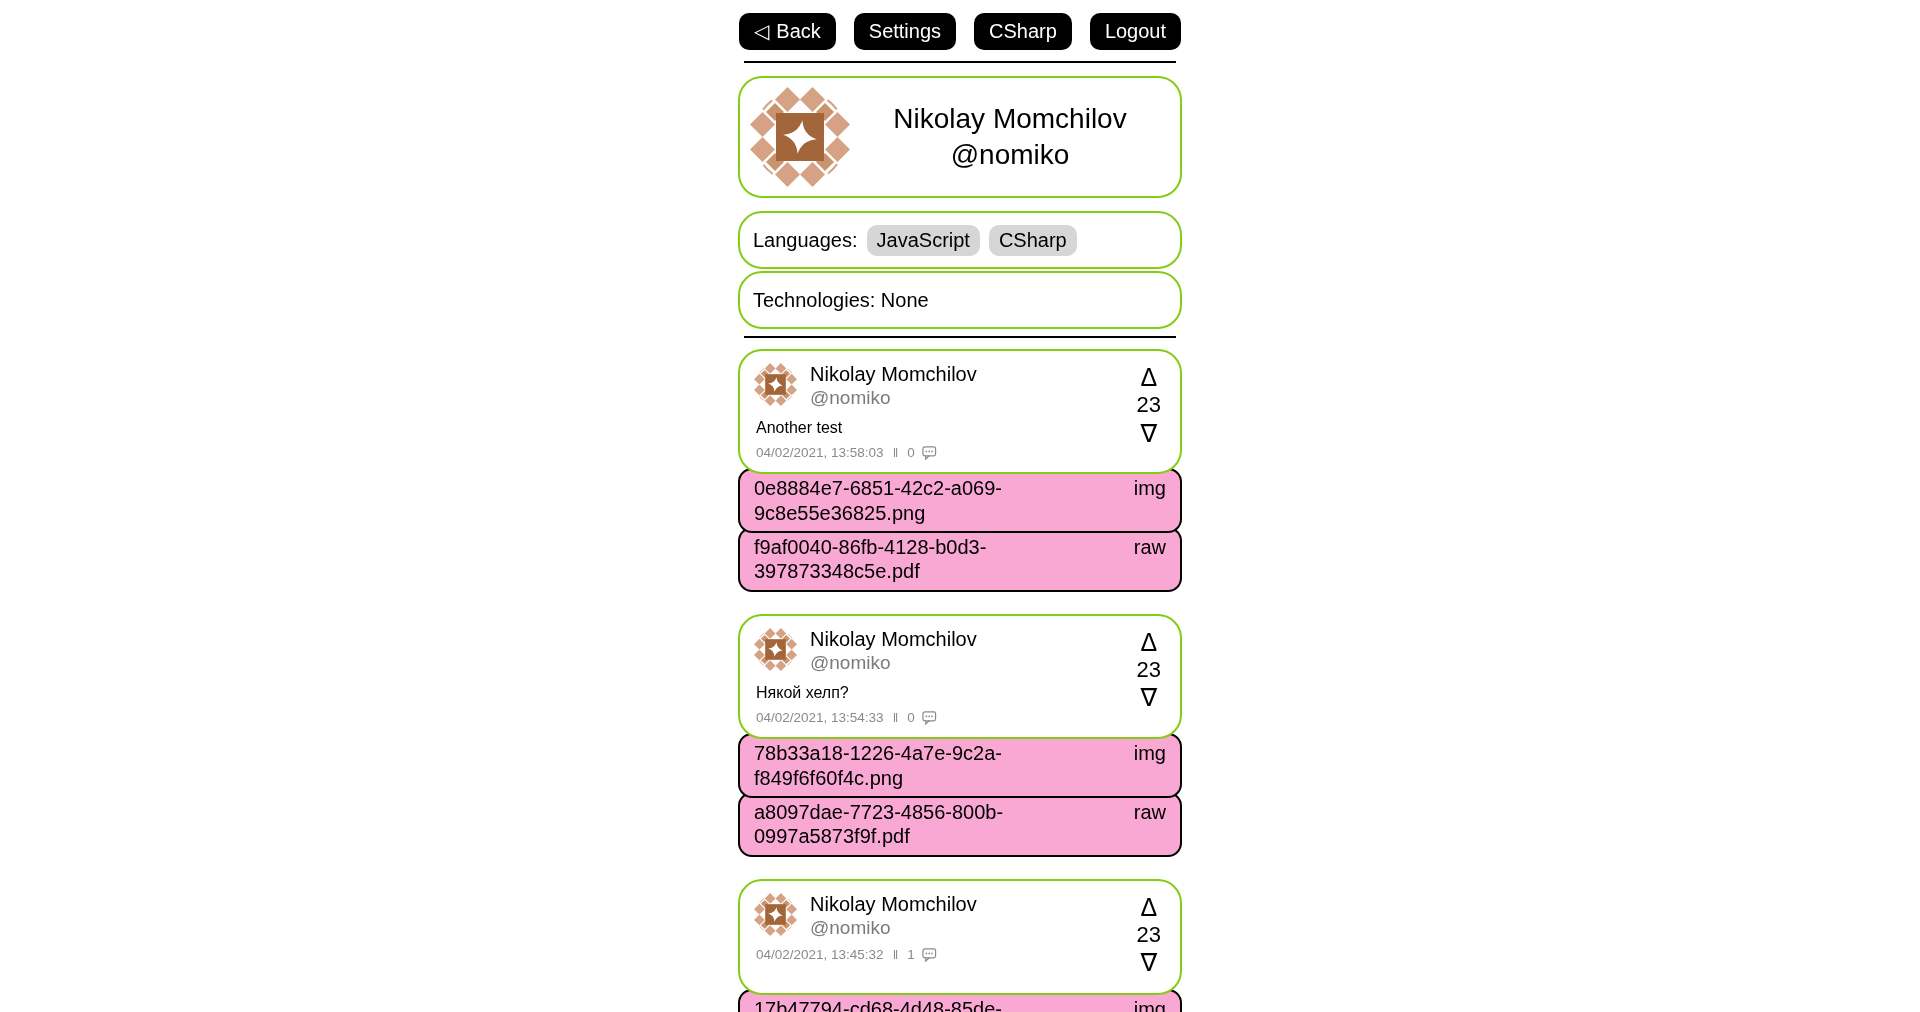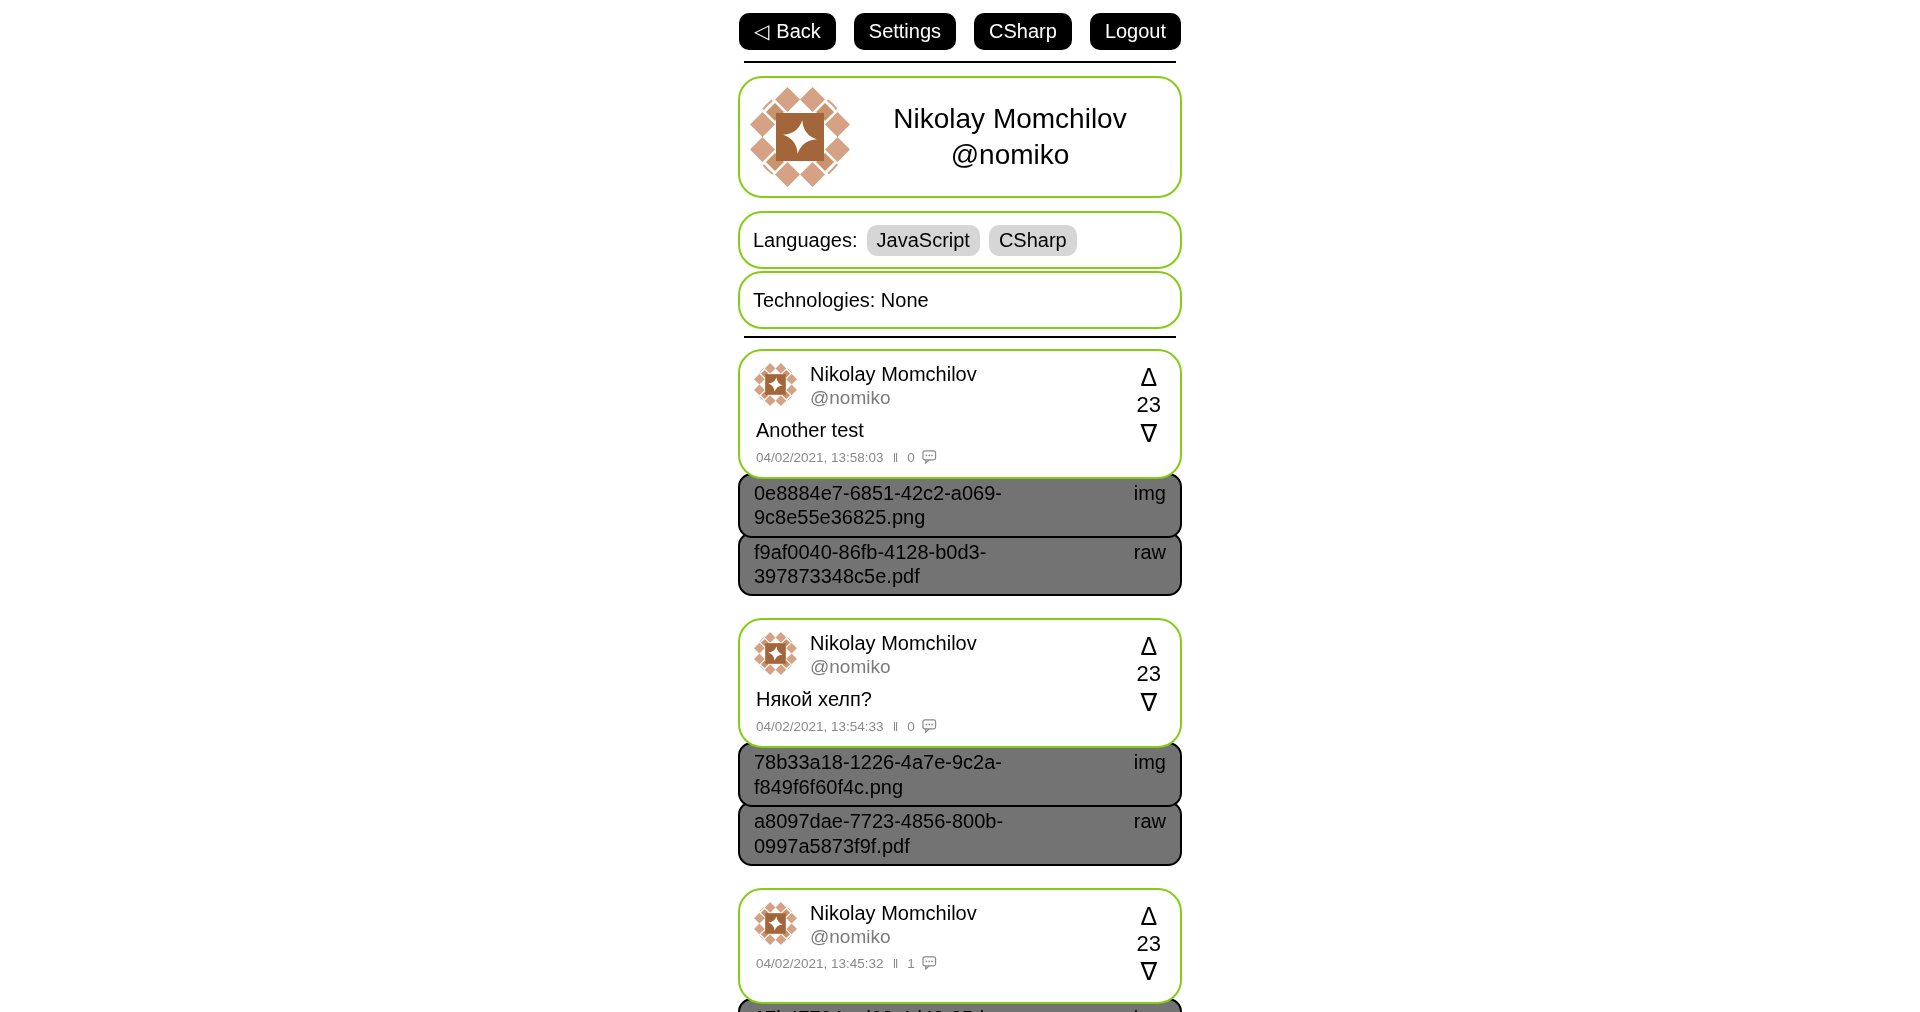--- a/index.html
+++ b/index.html
@@ -36,28 +36,28 @@
   .post-card{position:relative;z-index:13;min-height:116px;padding:12px 14px}
   .post-header{display:flex;gap:13px;align-items:flex-start}
   .avatar-sm{width:43px;height:43px;flex:none}
   .author{font-size:20px;line-height:1.15}
   .handle{font-size:19px;color:#7b7b7b;margin-top:2px;line-height:1.1}
   .votes{position:absolute;top:15px;right:19px;height:78px;
          display:flex;flex-direction:column;justify-content:space-between;align-items:center}
   .vote-btn{background:none;border:none;padding:0;margin:0;font-family:inherit;
             font-size:25px;line-height:.9;cursor:pointer;color:#000}
   .vote-count{font-size:22px;line-height:1}
-  .post-title{font-size:20px;margin:10px 0 0 2px;line-height:1.15}
-  .post-meta{display:flex;align-items:flex-start;gap:6px;margin:8px 0 0 2px;
+  .post-title{font-size:16px;margin:10px 0 0 2px;line-height:1.15}
+  .post-meta{display:flex;align-items:flex-end;gap:6px;margin:8px 0 0 2px;
              font-size:13.5px;color:var(--muted)}
   .meta-sep{margin:0 3px}
   .comment-icon{display:inline-block;margin-left:1px}
   
   .attachment{
-    position:relative;border:2px solid #000;border-radius:14px;background:#737373;
+    position:relative;border:2px solid #000;border-radius:14px;background:#f9a8d4;
     margin-top:-6px;padding:6px 14px;display:flex;justify-content:space-between;
     align-items:flex-start;gap:14px;font-size:20px;line-height:1.22;cursor:pointer;
   }
   .post > .attachment:nth-child(2){z-index:12}
   .post > .attachment:nth-child(3){z-index:11}
   .filename{max-width:345px;overflow-wrap:break-word;word-break:normal}
   .file-type{flex:none}
   .hidden-defs{position:absolute;width:0;height:0}
 </style>
 </head>

